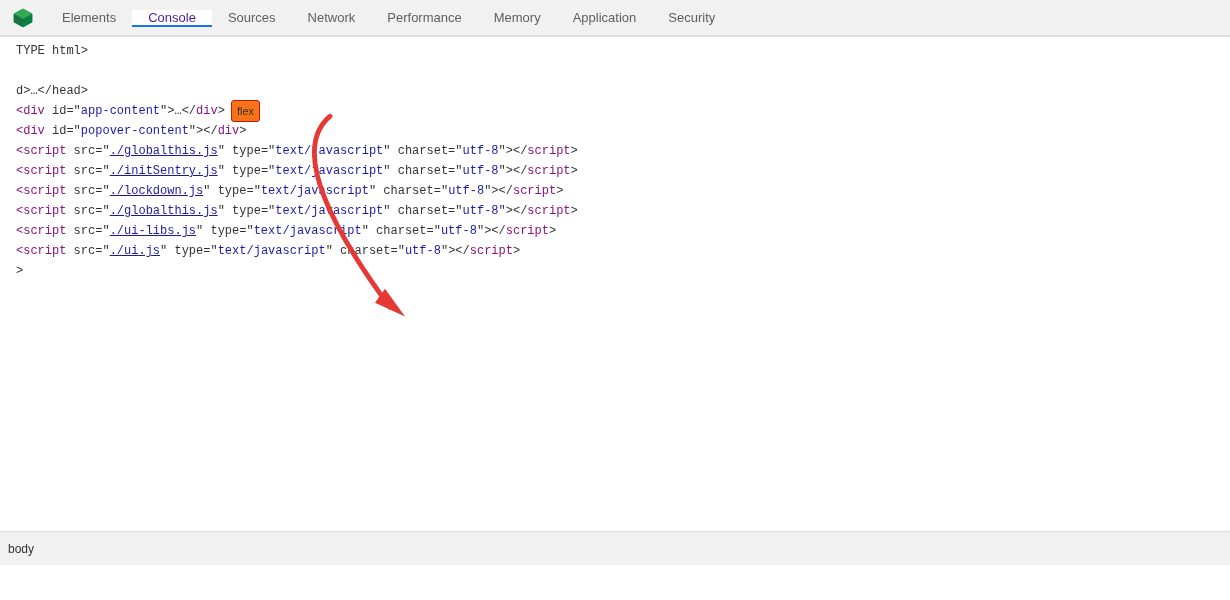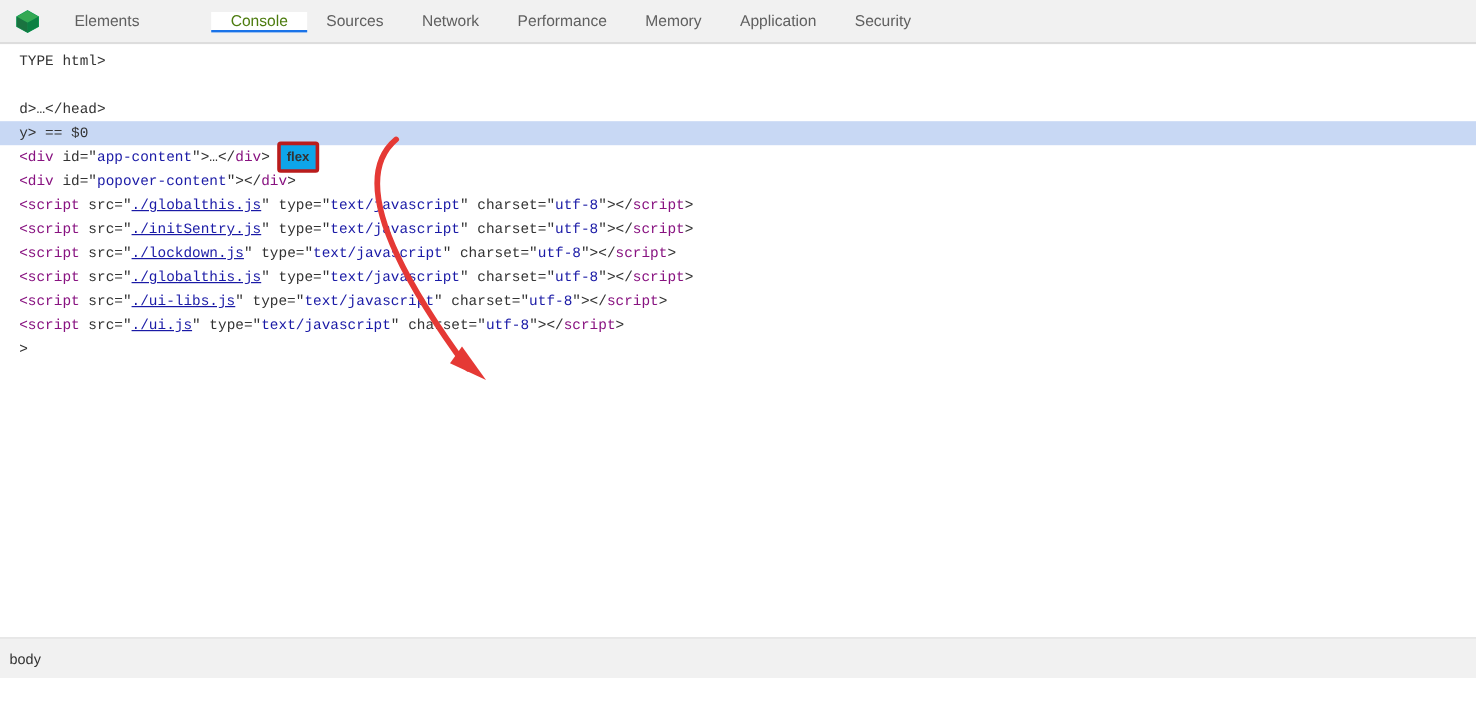--- a/index.html
+++ b/index.html
@@ -40,24 +40,23 @@
       font-size: 13px;
       color: #5f5f5f;
       cursor: pointer;
       border-bottom: 2px solid transparent;
       margin-bottom: -2px;
       white-space: nowrap;
       font-family: Arial, sans-serif;
     }
 
     .tab.active {
-      color: #4d7c0f;
+      color: #4c1d95;
       border-bottom: 2px solid #1a73e8;
       background: #fff;
-      margin-left: 44px;
     }
 
     .tab-elements {
       border-right: none;
     }
 
     
     .main-content {
       display: flex;
       flex-direction: column;
@@ -86,29 +85,28 @@
 
     .code-line.highlighted {
       background: #c8d8f4;
     }
 
     .tag { color: #881280; }
     .attr-value { color: #1a1aa6; }
     .link { color: #1a1aa6; text-decoration: underline; cursor: pointer; }
     .text-content { color: #333; }
     .badge {
-      background: #0ea5e9;
-      border: 3px solid #b91c1c;
+      background: #f97316;
+      border: 1px solid #b91c1c;
       border-radius: 3px;
       font-size: 11px;
       padding: 0 5px;
       margin-left: 6px;
       color: #333;
       font-family: Arial, sans-serif;
-      font-weight: bold;
     }
 
     
     .status-bar {
       background: #f1f1f1;
       border-top: 1px solid #ddd;
       height: 34px;
       display: flex;
       align-items: center;
       padding: 0 8px;
@@ -180,23 +178,20 @@
       </div>
 
       <div class="code-line">
         <span>&nbsp;</span>
       </div>
 
       <div class="code-line">
         <span class="text-content">d&gt;…&lt;/head&gt;</span>
       </div>
 
-      <div class="code-line highlighted">
-        <span class="text-content">y&gt; == $0</span>
-      </div>
 
       <div class="code-line">
         <span class="tag">&lt;div</span>
         <span class="text-content">&nbsp;id="</span>
         <span class="attr-value">app-content</span>
         <span class="text-content">"&gt;…&lt;/</span>
         <span class="tag">div</span>
         <span class="text-content">&gt;</span>
         <span class="badge">flex</span>
       </div>

